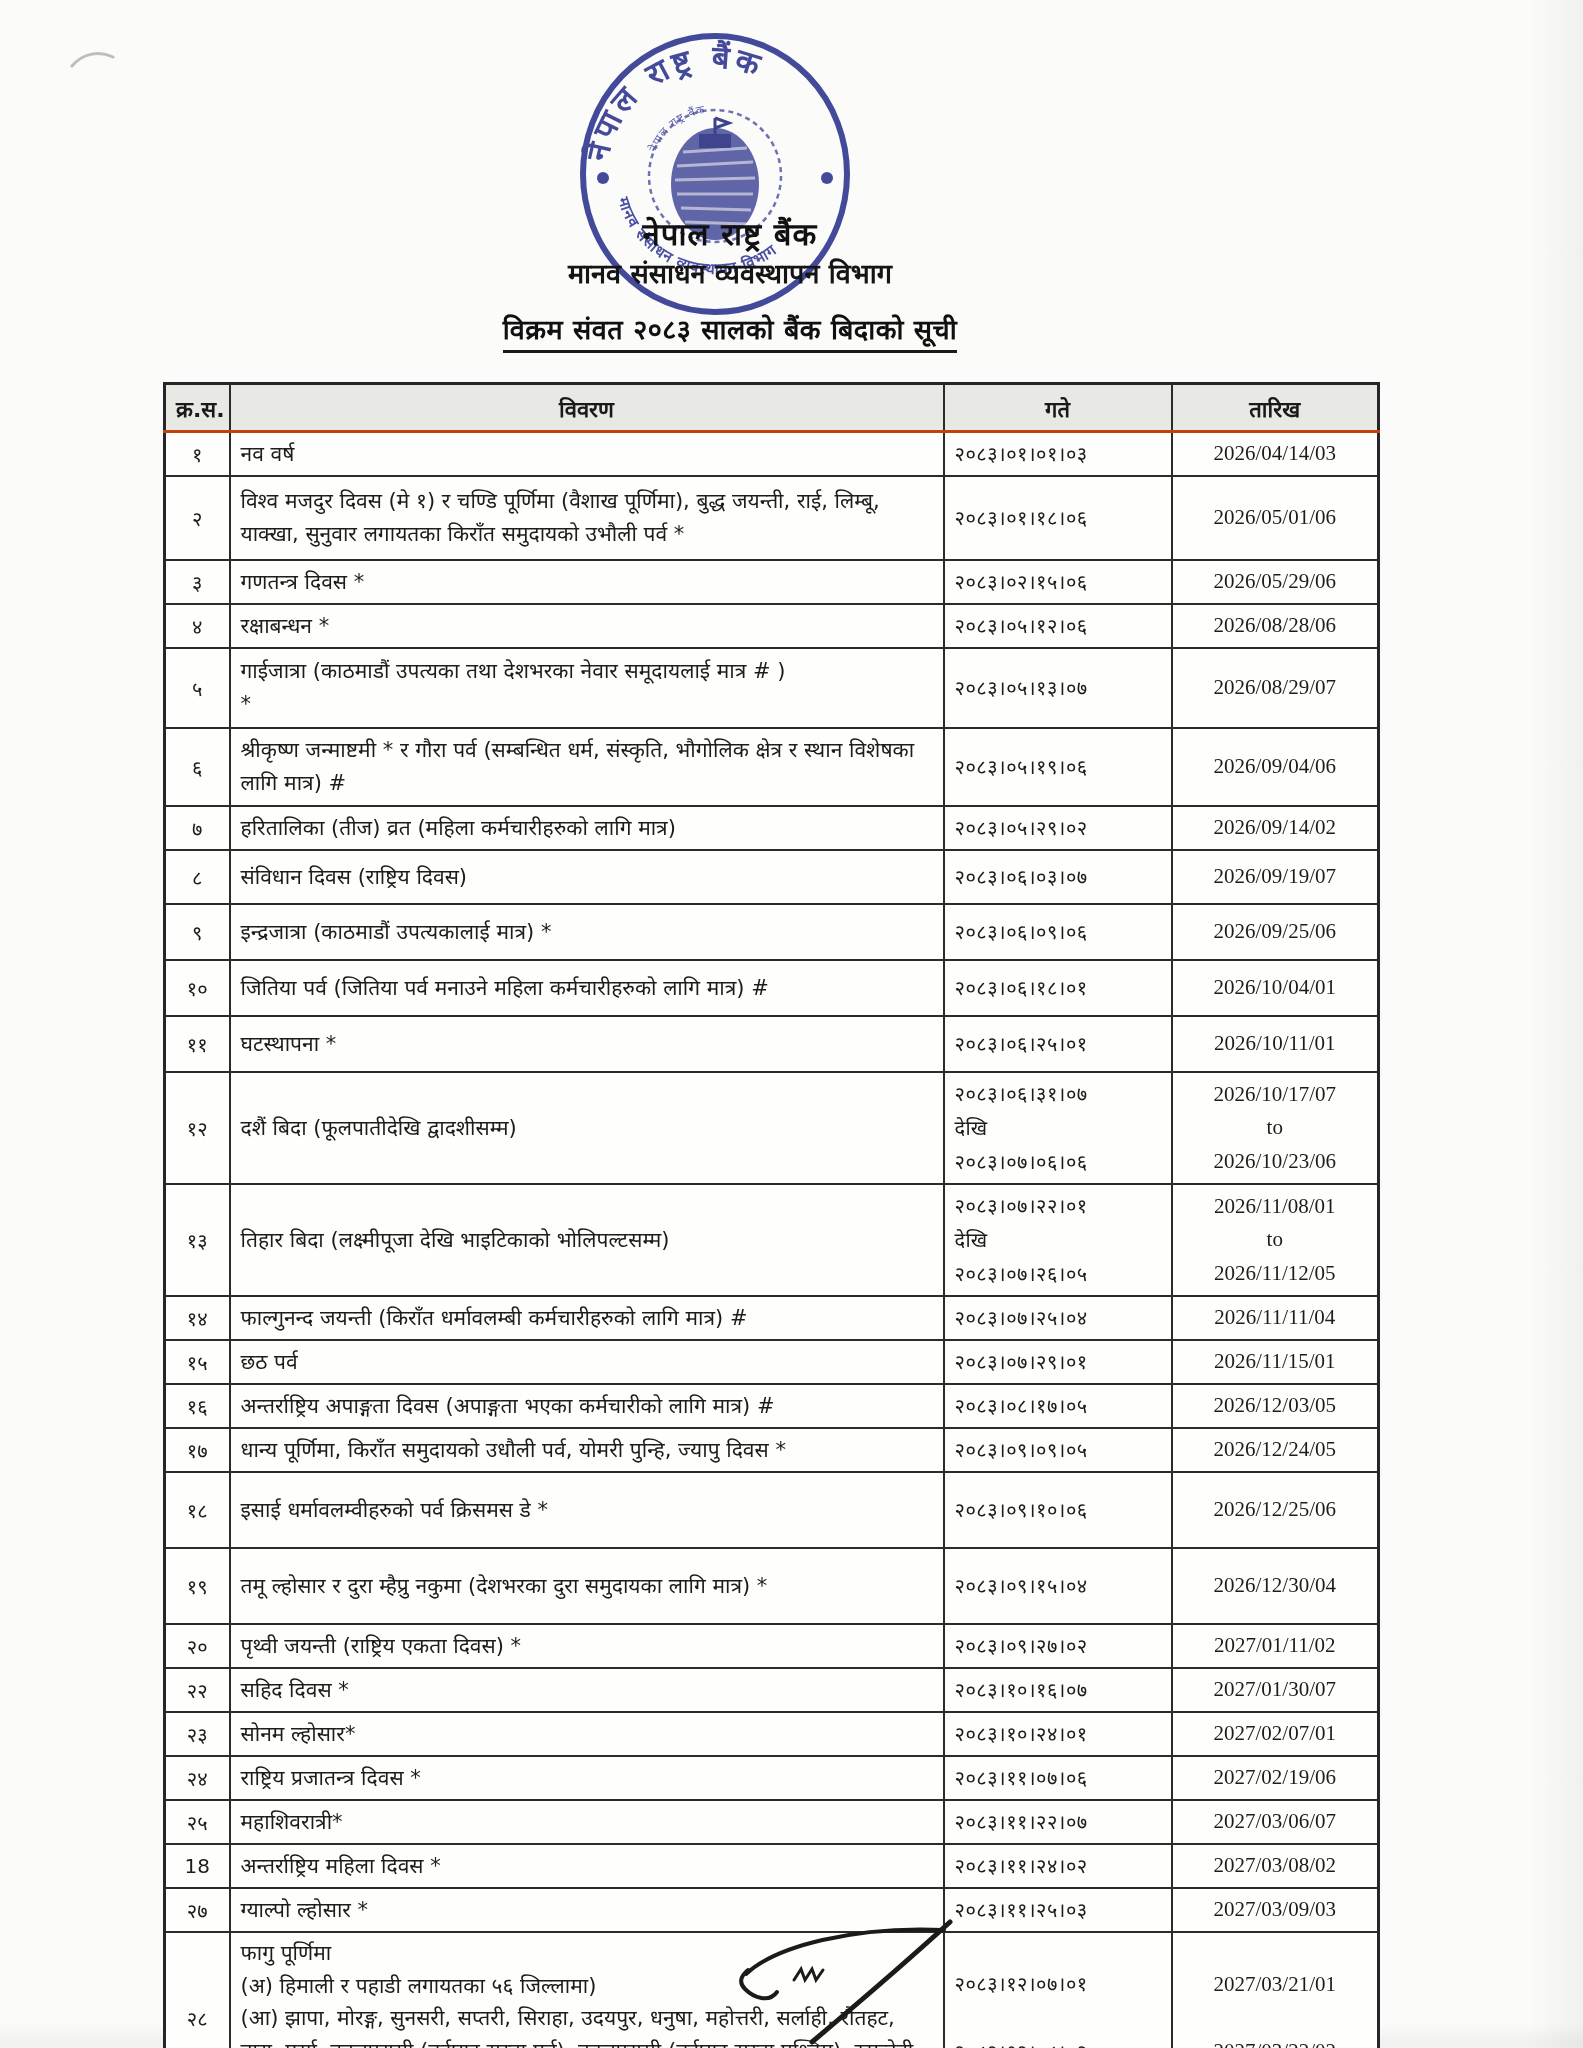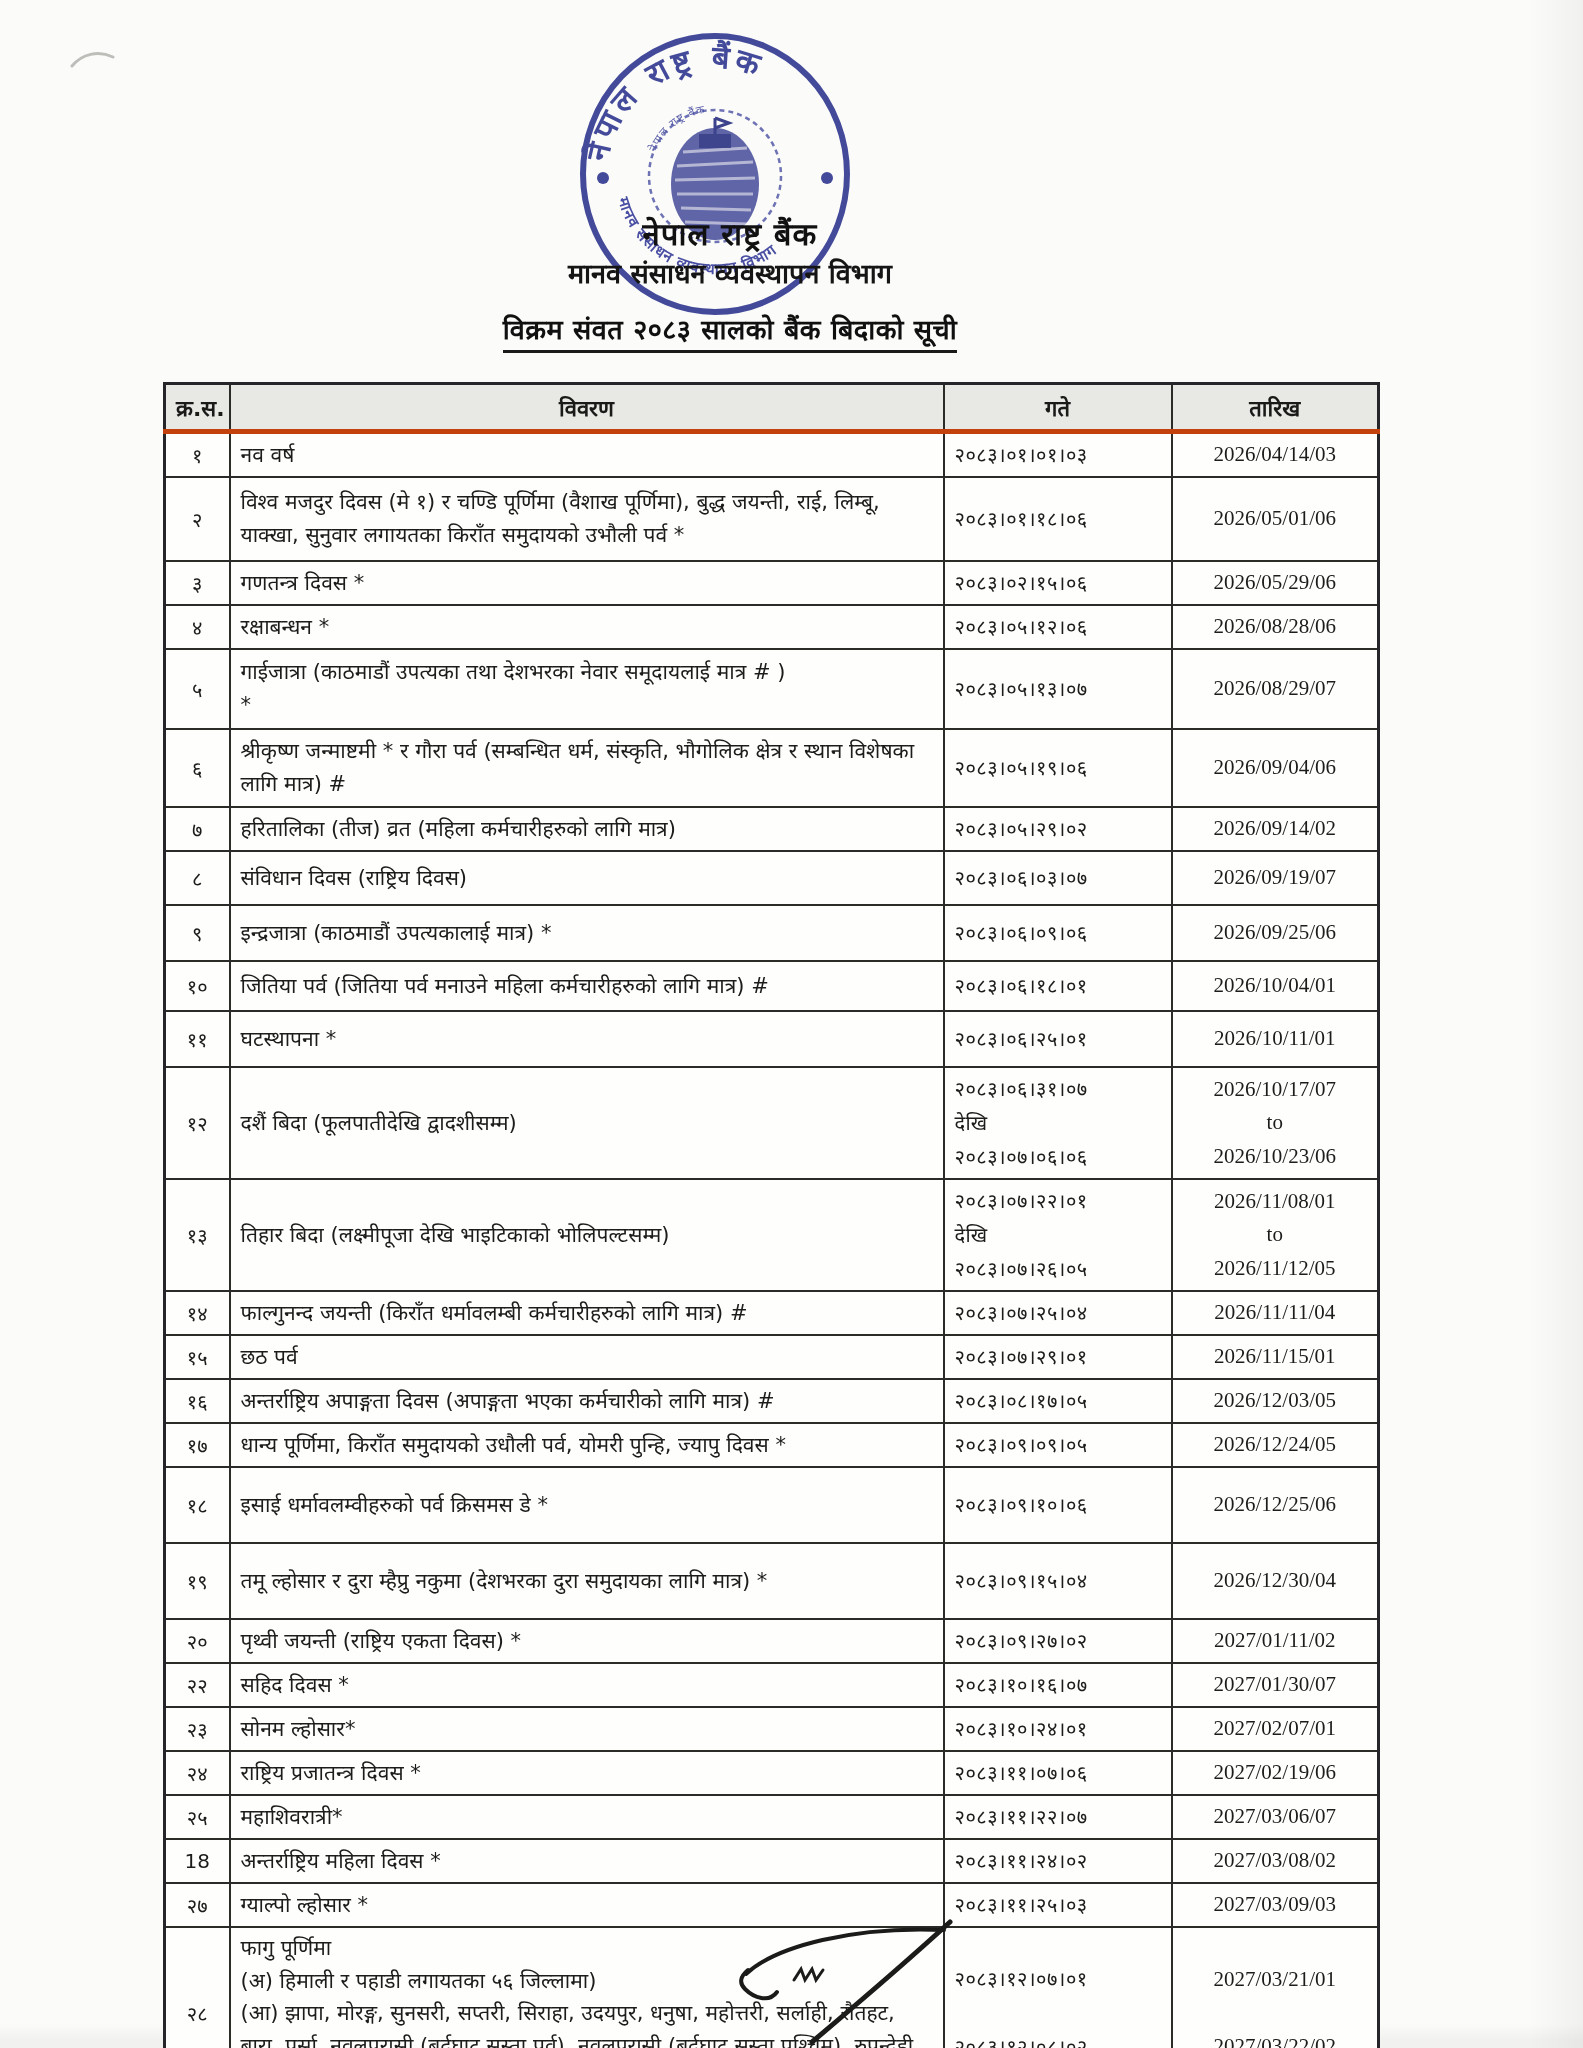--- a/index.html
+++ b/index.html
@@ -42,36 +42,36 @@
     border:2px solid #2b2b28;
     padding:4px 10px;
     vertical-align:middle;
     white-space:pre-line;
   }
   table.holidays{border:3px solid #26262a;}
   table.holidays thead tr{height:48px;}
   table.holidays th{
     background:#e8e8e5;
     font-size:22px;font-weight:600;text-align:center;color:#1a1a18;
-    border-bottom:5px solid #c2410c;
+    border-bottom:3px solid #c2410c;
   }
   td.sn{text-align:center;font-size:20px;}
   td.desc{text-align:left;font-size:21px;line-height:1.55;padding-left:14px;}
   td.gate{text-align:left;font-size:20px;letter-spacing:.5px;line-height:1.7;}
   td.date{
     text-align:center;font-size:21px;line-height:1.6;
     font-family:"Liberation Serif", serif;
   }
   tbody tr{height:42px;}
   tbody tr:nth-child(2){height:84px;}
   tbody tr:nth-child(5){height:80px;}
   tbody tr:nth-child(6){height:78px;}
   tbody tr:nth-child(8){height:54px;}
   tbody tr:nth-child(9){height:56px;}
-  tbody tr:nth-child(10){height:50px;}
+  tbody tr:nth-child(10){height:56px;}
   tbody tr:nth-child(11){height:56px;margin-top:8px;}
   tbody tr:nth-child(12){height:108px;}
   tbody tr:nth-child(13){height:106px;}
   tbody tr:nth-child(18){height:76px;}
   tbody tr:nth-child(19){height:76px;}
   tbody tr:nth-child(28){height:230px;}
   .signature{position:absolute;left:732px;top:1916px;width:250px;height:132px;}
   .pencil-mark{position:absolute;left:70px;top:48px;width:46px;height:26px;}
 </style>
 </head>

